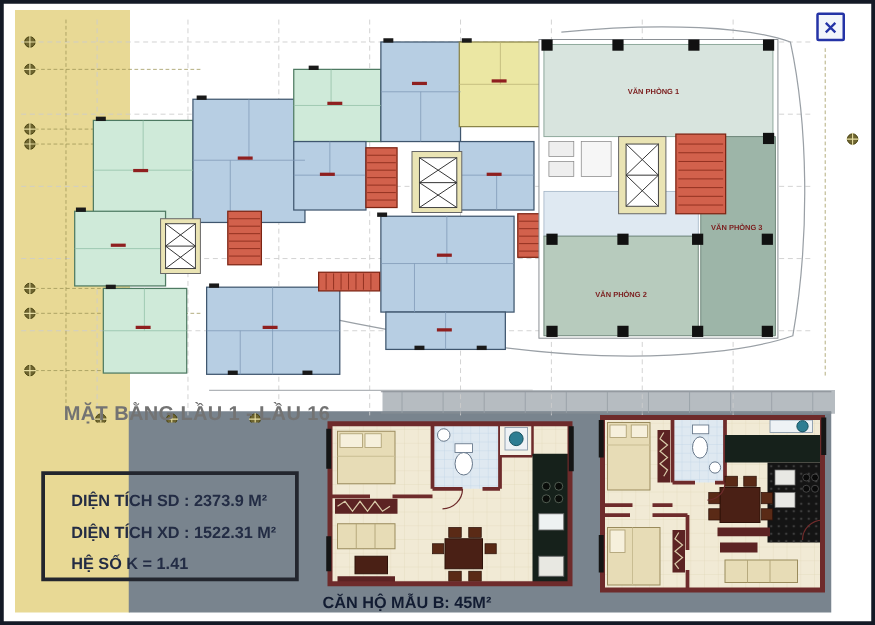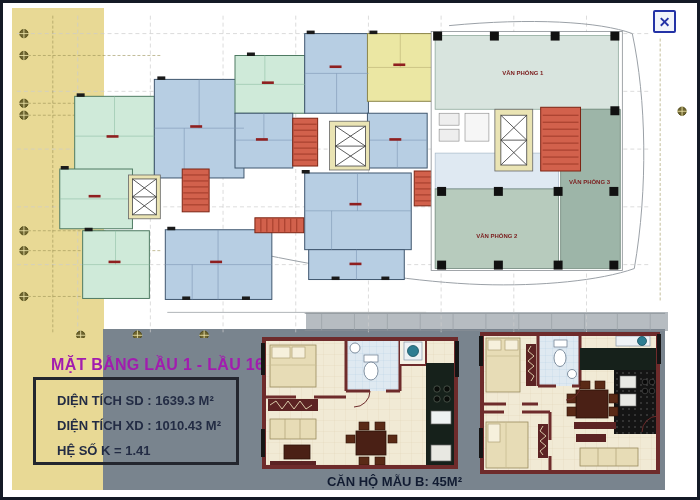--- a/index.html
+++ b/index.html
@@ -5,24 +5,24 @@
   html,body{margin:0;padding:0;background:#e9e9e9;font-family:"Liberation Sans",sans-serif;}
   .screen{position:relative;width:700px;height:500px;background:#ffffff;border:3px solid #141a26;box-sizing:border-box;overflow:hidden;}
   .beige-strip{position:absolute;left:9px;top:5px;width:92px;height:482px;background:#e8d995;}
   .light-band{position:absolute;left:303px;top:309px;width:362px;height:19px;background:#b6bcc1;}
   .gray-panel{position:absolute;left:100px;top:326px;width:562px;height:161px;background:#79848e;}
   .plan-svg{position:absolute;left:0;top:0;width:697px;height:335px;}
   .unitB-svg{position:absolute;left:255px;top:330px;width:204px;height:140px;}
   .unitA-svg{position:absolute;left:473px;top:325px;width:188px;height:150px;}
   .close-btn{position:absolute;left:650px;top:7px;width:23px;height:23px;background:#f2f5fb;border:2px solid #2433a6;border-radius:2px;padding:0;display:flex;align-items:center;justify-content:center;cursor:pointer;box-sizing:border-box;}
   .close-btn span{color:#2433a6;font-weight:bold;font-size:14px;line-height:1;}
-  .plan-title{position:absolute;left:48px;top:353px;width:280px;font-size:16px;font-weight:bold;color:#a21caf;letter-spacing:.3px;white-space:nowrap;}
+  .plan-title{position:absolute;left:48px;top:320px;width:280px;font-size:16px;font-weight:bold;color:#737373;letter-spacing:.3px;white-space:nowrap;}
   .info-box{position:absolute;left:30px;top:374px;width:206px;height:88px;border:3px solid #23262e;box-sizing:border-box;padding:8px 0 0 21px;}
   .info-line{font-size:13px;font-weight:bold;color:#232c44;line-height:25px;white-space:nowrap;}
-  .caption{position:absolute;text-align:right;font-size:13px;font-weight:bold;color:#121c32;white-space:nowrap;}
+  .caption{position:absolute;text-align:left;font-size:13px;font-weight:bold;color:#121c32;white-space:nowrap;}
   .capB{left:255px;top:471px;width:204px;}
   .capA{left:462px;top:476px;width:216px;}
   
   .grid{stroke:#cdcdcd;stroke-width:.7;stroke-dasharray:4 3;fill:none;}
   .grid2{stroke:#9a9255;stroke-width:.6;stroke-dasharray:3 2;fill:none;}
   .bound{stroke:#9aa0a6;stroke-width:1;fill:none;}
   .u-blue{fill:#b7cee3;stroke:#3f566e;stroke-width:1;}
   .u-mint{fill:#cfead9;stroke:#4e7a62;stroke-width:1;}
   .u-yel{fill:#ebe7a3;stroke:#8a8448;stroke-width:1;}
   .t{stroke:#7d97b5;stroke-width:.6;fill:none;}
@@ -201,22 +201,22 @@
       <path d="M320,311V328 M353,311V328 M386,311V328 M419,311V328 M452,311V328 M485,311V328 M518,311V328 M551,311V328 M584,311V328 M617,311V328 M650,311V328" stroke="#98a0a6" stroke-width="0.7" fill="none"></path>
     </g>
   </svg>
 
   <button class="close-btn">
     <span>✕</span>
   </button>
 
   <div class="plan-title">MẶT BẰNG LẦU 1 - LẦU 16</div>
   <div class="info-box">
-    <div class="info-line">DIỆN TÍCH SD : 1639.3 M²</div>
-    <div class="info-line">DIỆN TÍCH XD : 1010.43 M²</div>
+    <div class="info-line">DIỆN TÍCH SD : 2373.9 M²</div>
+    <div class="info-line">DIỆN TÍCH XD : 1522.31 M²</div>
     <div class="info-line">HỆ SỐ K = 1.41</div>
   </div>
 
   <svg class="unitB-svg" viewBox="0 0 204 140">
     <defs>
       <pattern id="gB" width="11" height="11" patternUnits="userSpaceOnUse">
         <path d="M11,0V11 M0,11H11" stroke="#ded4b4" stroke-width="0.5" fill="none"></path>
       </pattern>
       <pattern id="tB" width="7" height="7" patternUnits="userSpaceOnUse">
         <path d="M7,0V7 M0,7H7" stroke="#b9cfe2" stroke-width="0.5" fill="none"></path>

